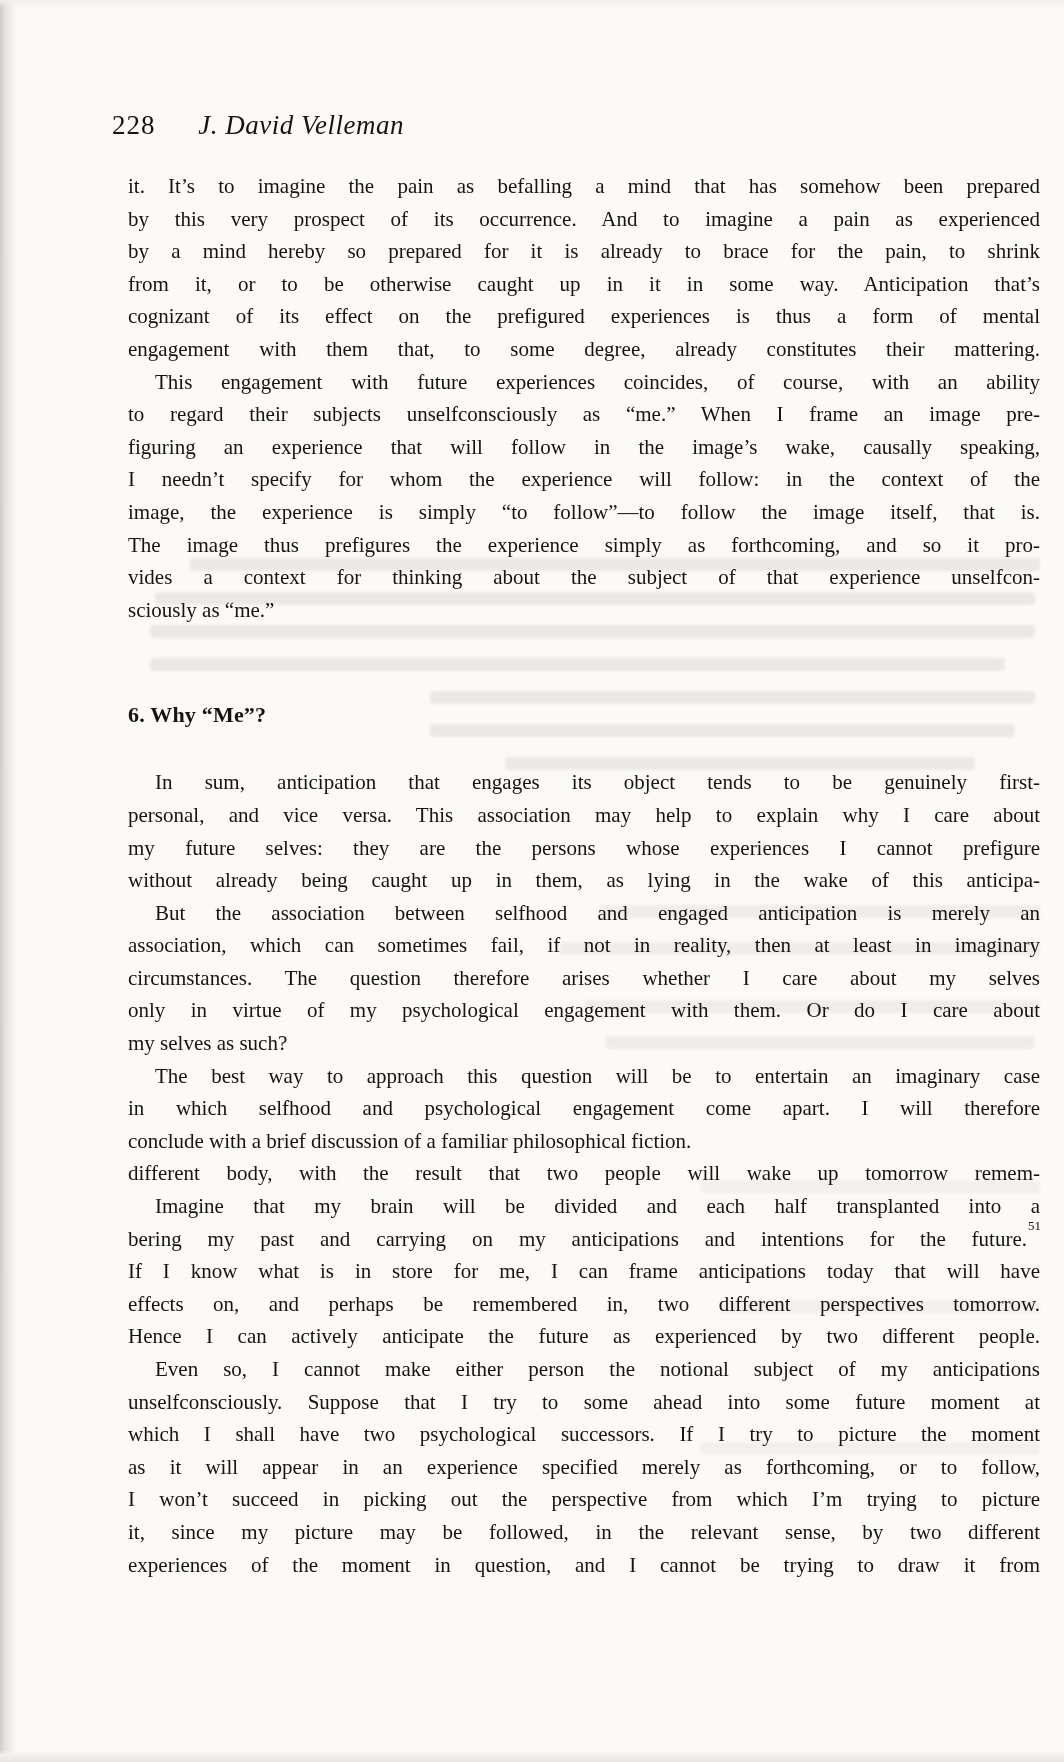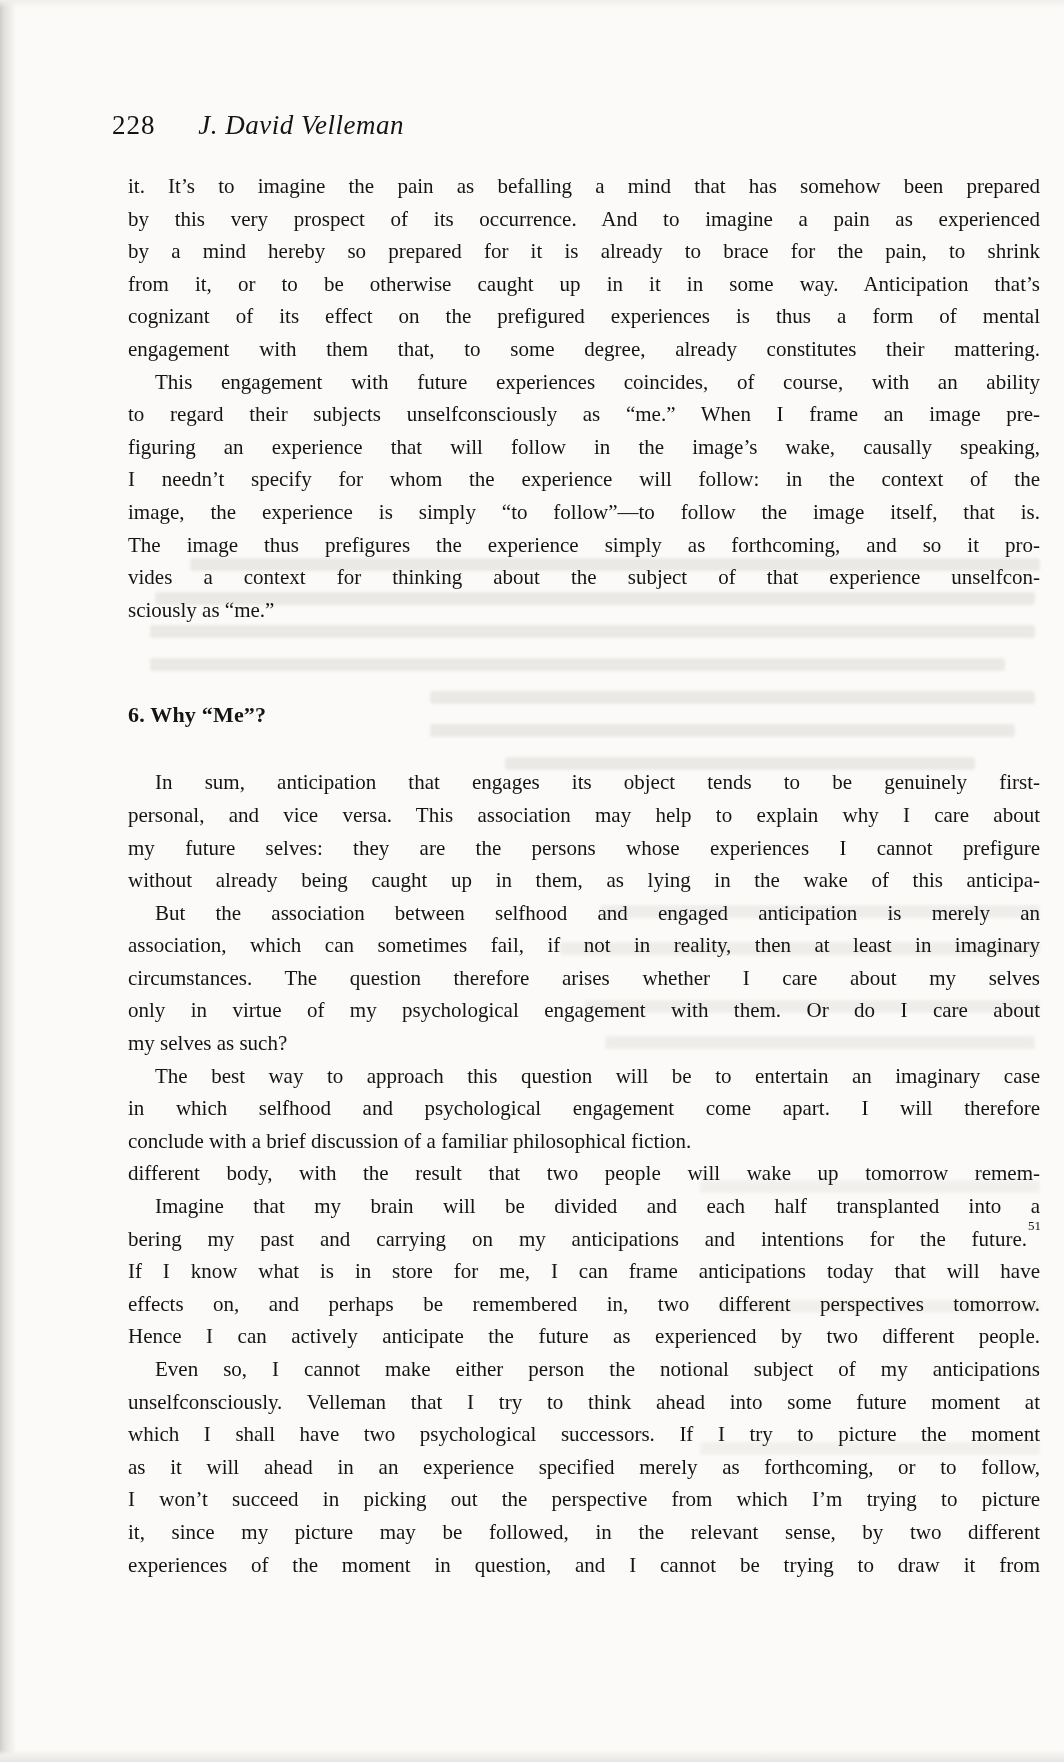--- a/index.html
+++ b/index.html
@@ -165,22 +165,22 @@
       <div class="paragraph">
         <div class="line">different body, with the result that two people will wake up tomorrow remem-</div>
         <div class="line line-indent">Imagine that my brain will be divided and each half transplanted into a</div>
         <div class="line"><span>bering my past and carrying on my anticipations and intentions for the future.</span><sup>51</sup></div>
         <div class="line">If I know what is in store for me, I can frame anticipations today that will have</div>
         <div class="line">effects on, and perhaps be remembered in, two different perspectives tomorrow.</div>
         <div class="line">Hence I can actively anticipate the future as experienced by two different people.</div>
       </div>
       <div class="paragraph">
         <div class="line line-indent">Even so, I cannot make either person the notional subject of my anticipations</div>
-        <div class="line">unselfconsciously. Velleman that I try to think ahead into some future moment at</div>
+        <div class="line">unselfconsciously. Suppose that I try to some ahead into some future moment at</div>
         <div class="line">which I shall have two psychological successors. If I try to picture the moment</div>
-        <div class="line">as it will ahead in an experience specified merely as forthcoming, or to follow,</div>
+        <div class="line">as it will appear in an experience specified merely as forthcoming, or to follow,</div>
         <div class="line">I won’t succeed in picking out the perspective from which I’m trying to picture</div>
         <div class="line">it, since my picture may be followed, in the relevant sense, by two different</div>
         <div class="line">experiences of the moment in question, and I cannot be trying to draw it from</div>
       </div>
     </main>
 
 </div>
 
 </body></html>

